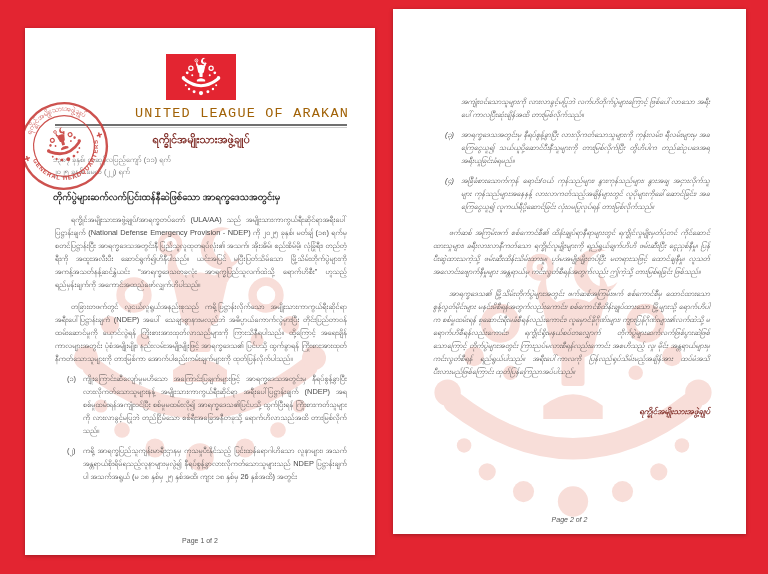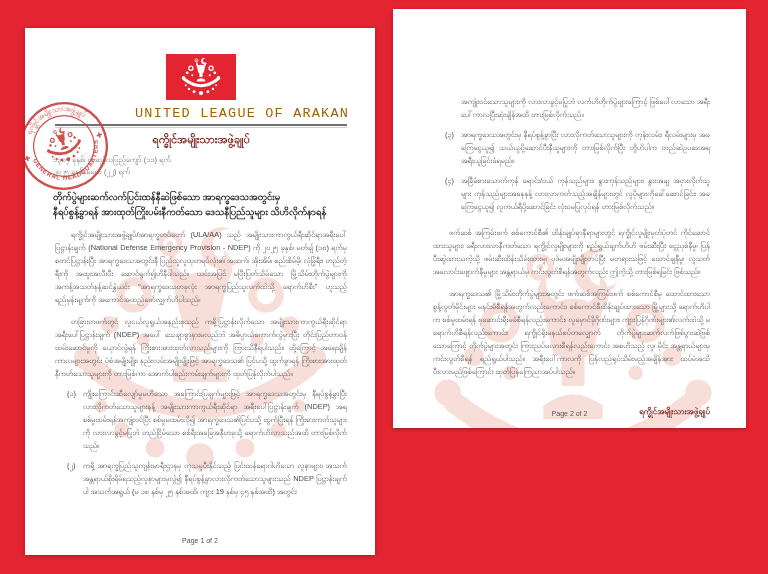--- a/index.html
+++ b/index.html
@@ -6,21 +6,21 @@
   body{
     width:768px;height:574px;position:relative;overflow:hidden;
     background:#e32531;
     font-family:"Liberation Sans","DejaVu Sans",sans-serif;
   }
   .page{
     position:absolute;background:#ffffff;overflow:hidden;
     box-shadow:0 1px 4px rgba(0,0,0,.30);
   }
   #page1{left:25px;top:28px;width:350px;height:527px;}
-  #page2{left:393px;top:9px;width:353px;height:419px;}
+  #page2{left:393px;top:9px;width:353px;height:525px;font-style:italic;}
   .page-inner{position:relative;z-index:2;}
   .watermark{position:absolute;z-index:1;color:#f8ded9;pointer-events:none;}
   #wm1{left:25px;top:195px;width:300px;height:258px;}
   #wm2{left:15px;top:235px;width:330px;height:284px;}
 
   
   .p1-inner{padding:26px 26px 0 28px;}
   .logo-badge{
     width:70px;height:46px;margin:0 auto 6px auto;background:#e32531;
     display:flex;align-items:center;justify-content:center;
@@ -145,34 +145,33 @@
         </svg>
     </div>
     <div class="org-en">UNITED LEAGUE OF ARAKAN</div>
     <div class="header-rule"></div>
     <div class="org-mm">ရက္ခိုင်အမျိုးသားအဖွဲ့ချုပ်</div>
     <div class="date-line">၁၃၈၇ ခုနှစ်၊ ကဆုန်လပြည့်ကျော် (၁၁) ရက်</div>
     <div class="date-line">၂၀၂၅ ခုနှစ်၊ မေလ (၂၂) ရက်</div>
 
     <div class="doc-title">
       <div>တိုက်ပွဲများဆက်လက်ပြင်းထန်နီဆဲဖြစ်သော အာရက္ခဒေသအတွင်းမှ</div>
-      <div>နီရပ်စွန့်ခွာရန် အားထုတ်ကြိုးပမ်းနီကတ်သော ဒေသနီပြည်သူများ သိဟိလိုက်နာရန်</div>
     </div>
 
     <div class="para">ရက္ခိုင်အမျိုးသားအဖွဲ့ချုပ်/အာရက္ခတပ်တော် (ULA/AA) သည် အမျိုးသားကာကွယ်ရီးဆိုင်ရာအရီးပေါ် ပြဋ္ဌာန်းချက် (National Defense Emergency Provision - NDEP) ကို ၂၀၂၅ ခုနှစ်၊ မတ်ချ် (၁၈) ရက်မှ စတင်ပြဋ္ဌာန်းပြီး အာရက္ခဒေသအတွင်းနီ ပြည်သူလူထုတရပ်လုံး၏ အသက်၊ အိုးအိမ်၊ စည်းစိမ်မိ့၊ လုံခြုံရီး၊ တည်တံ့ရီးကို အထူးအလီးပီး ဆောင်ရွက်၍ဟိနီပါသည်။ ယင်းအပြင် မပြီးပြတ်သိမ်သော မြို့သိမ်းတိုက်ပွဲများကို အကန့်အသတ်နန့်ဆင်နွှဲယင်း “အာရက္ခဒေသတခုလုံး အာရက္ခပြည်သူလက်ထဲသို့ ရောက်ဟိစီး” ဟူသည့် ရည်မှန်းချက်ကို အကောင်အထည်ဖော်လျှက်ဟိပါသည်။</div>
     <div class="para">တခြားတဖက်တွင် လူငယ်လူရွယ်အနည်းစုသည် ကရို့ပြဋ္ဌာန်းလိုက်သော အမျိုးသားကာကွယ်ရီးဆိုင်ရာ အရီးပေါ်ပြဋ္ဌာန်းချက် (NDEP) အပေါ် သေချာစွာနားမလည်ဘဲ အဓိပ္ပာယ်ကောက်လွဲမှားပြီး တိုင်းပြည်တာဝန် ထမ်းဆောင်မှုကို ယှောင်လွဲရန် ကြိုးစားအားထုတ်လာသည်များကို ကြားသိနီရပါသည်။ ထို့ကြောင့် အရေးချိန်ကာလများအတွင်း ပုံစံအမျိုးမျိုး၊ နည်းလမ်းအမျိုးမျိုးဖြင့် အာရက္ခဒေသ၏ ပြင်ပသို့ ထွက်ခွာရန် ကြိုးစားအားထုတ်နီကတ်သောသူများကို တားမြစ်ကာ အောက်ပါစည်းကမ်းချက်များကို ထုတ်ပြန်လိုက်ပါသည်။</div>
 
 
     <div class="item">
       <span class="num">(၁)</span>
       <span class="itext">ကျိုးကြောင်းဆီလျော်မှုမဟိသော အကြောင်းပြချက်များဖြင့် အာရက္ခဒေသအတွင်းမှ နီရပ်စွန့်ခွာပြီး လားလိုကတ်သောသူများနန့် အမျိုးသားကာကွယ်ရီးဆိုင်ရာ အရီးပေါ်ပြဋ္ဌာန်းချက် (NDEP) အရ စစ်မှုထမ်းရန်အကျုံးဝင်ပြီး စစ်မှုမထမ်းလို၍ အာရက္ခဒေသ၏ပြင်ပသို့ ထွက်ပြီးရန် ကြိုးစားကတ်သူများကို လားလာခွင့်မပြုဘဲ တည်ငြိမ်သော စစ်ရီးအခြေအနီတခုသို့ ရောက်ဟိလာသည်အထိ တားမြစ်လိုက်သည်။</span>
     </div>
     <div class="item">
       <span class="num">(၂)</span>
-      <span class="itext">ကရို့ အာရက္ခပြည်သူကျန်းမာရီးဌာနမှ ကုသမှုပီးနိုင်သည့် ပြင်းထန်ရောဂါဟိသော လူနာများ၊ အသက်အန္တရာယ်စိုးရိမ်ရသည့်လူနာများမှလွဲ၍ နီရပ်စွန့်ခွာလားလိုကတ်သောသူများသည် NDEP ပြဋ္ဌာန်းချက်ပါ အသက်အရွယ် (မ ၁၈ နှစ်မှ ၂၅ နှစ်အထိ၊ ကျား 19 နှစ်မှ ၄၅ နှစ်အထိ) အတွင်း</span>
+      <span class="itext">ကရို့ အာရက္ခပြည်သူကျန်းမာရီးဌာနမှ ကုသမှုပီးနိုင်သည့် ပြင်းထန်ရောဂါဟိသော လူနာများ၊ အသက်အန္တရာယ်စိုးရိမ်ရသည့်လူနာများမှလွဲ၍ နီရပ်စွန့်ခွာလားလိုကတ်သောသူများသည် NDEP ပြဋ္ဌာန်းချက်ပါ အသက်အရွယ် (မ ၁၈ နှစ်မှ ၂၅ နှစ်အထိ၊ ကျား ၁၈ နှစ်မှ 26 နှစ်အထိ) အတွင်း</span>
     </div>
   </div>
 
   <div class="page-footer">Page 1 of 2</div>
 </div>
 
 <div class="page" id="page2">
   <div class="watermark" id="wm2">
     <svg viewBox="0 0 100 86" width="100%" height="100%">
         <use href="#emblem"></use>

